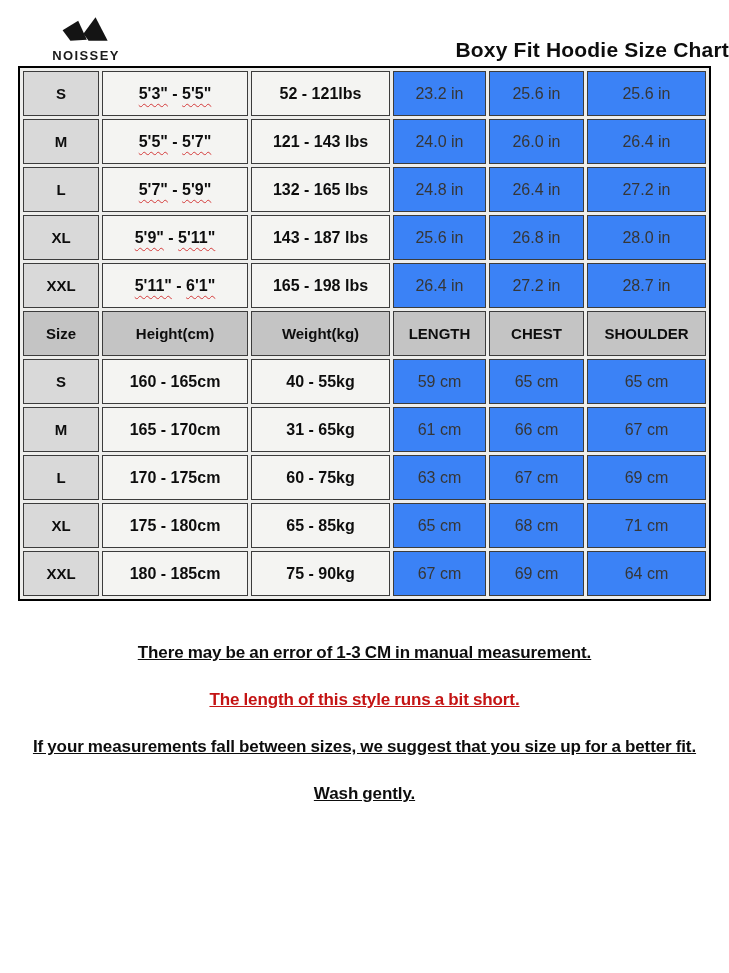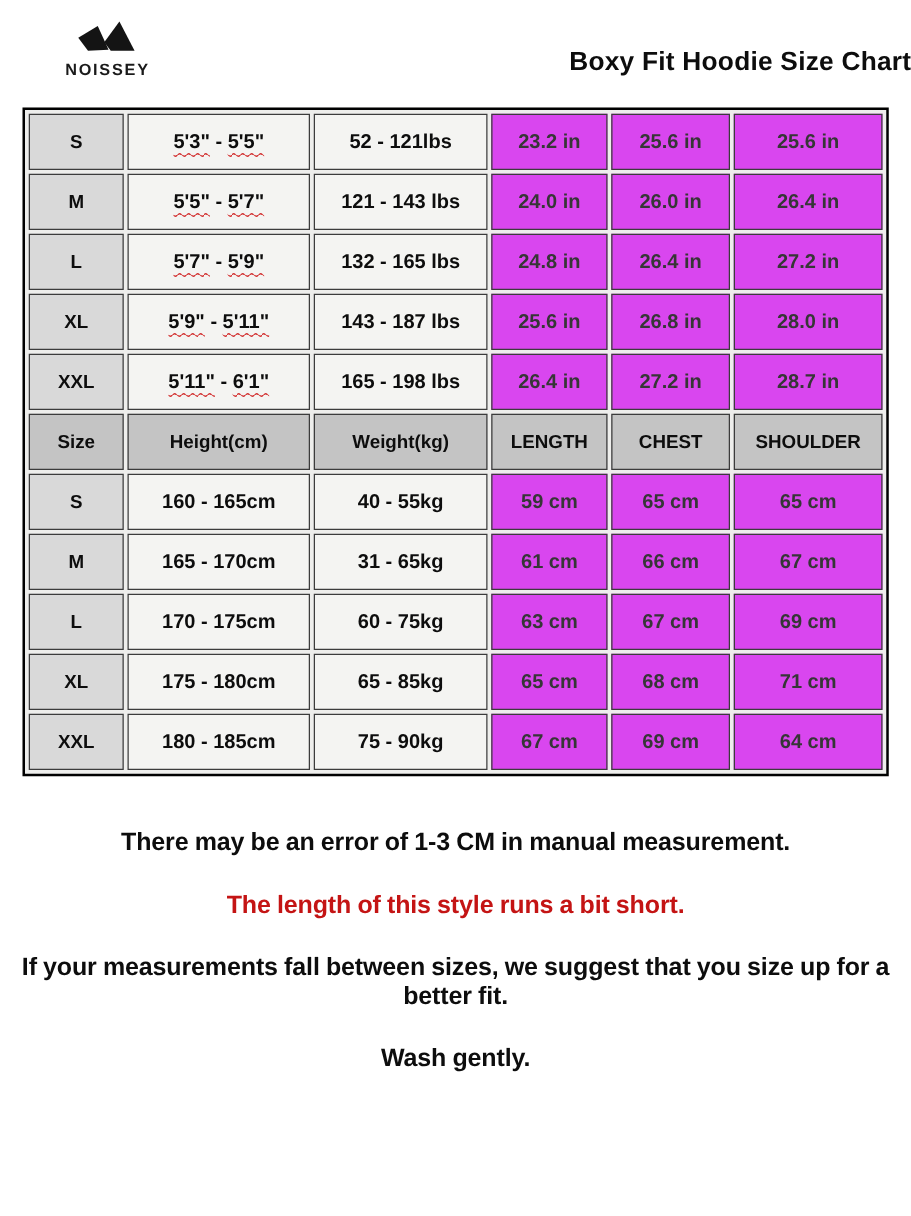--- a/index.html
+++ b/index.html
@@ -7,21 +7,21 @@
   body {
     width: 729px; height: 973px;
     background: #ffffff;
     font-family: "Liberation Sans", sans-serif;
     color: #111;
     position: relative;
     overflow: hidden;
   }
 
   
-  .topbar { position: relative; height: 86px; text-decoration: underline; }
+  .topbar { position: relative; height: 66px; text-decoration: underline; }
   .brand {
     position: absolute; left: 44px; top: 16px; width: 84px;
     text-align: center;
   }
   .brand-mark { display: block; margin: 0 auto; width: 52px; height: 32px; }
   .brand-name {
     font-size: 13px; font-weight: 700; letter-spacing: 1.4px;
     color: #1a1a1a; margin-top: 0;
   }
   .page-title {
@@ -62,37 +62,38 @@
   }
   td.rowhdr {
     background: #d9d9d9;
     font-weight: 700; font-size: 15px; color: #0d0d0d;
   }
   td.bval {
     background: #f4f4f2;
     font-weight: 700; font-size: 16px; color: #0d0d0d;
   }
   td.mval {
-    background: #d946ef;
-    font-weight: 700; font-size: 16px; color: #363636; margin-left: 17px;
+    background: #3b82f6;
+    font-weight: 400; font-size: 16px; color: #363636; margin-left: 17px;
   }
   .squig {
     text-decoration: underline;
     text-decoration-style: wavy;
     text-decoration-color: #d43a3a;
     text-decoration-thickness: 1px;
     text-underline-offset: 4px;
   }
 
   
   .notes { margin-top: 42px; text-align: center; }
   .note {
-    font-size: 20px; font-weight: 700; color: #0d0d0d;
+    font-size: 17px; font-weight: 700; color: #0d0d0d;
     letter-spacing: -0.1px; word-spacing: -0.5px;
     margin: 0 0 27px 0;
+    text-decoration: underline;
   }
   .note.red { color: #c41414; }
 </style>
 </head>
 <body>
 
 <div class="topbar">
   <div class="brand">
     <svg class="brand-mark" viewBox="0 0 60 36" xmlns="http://www.w3.org/2000/svg" aria-hidden="true">
       <polygon points="3,16 21,5 31,27 12,28" fill="#141414"></polygon>

